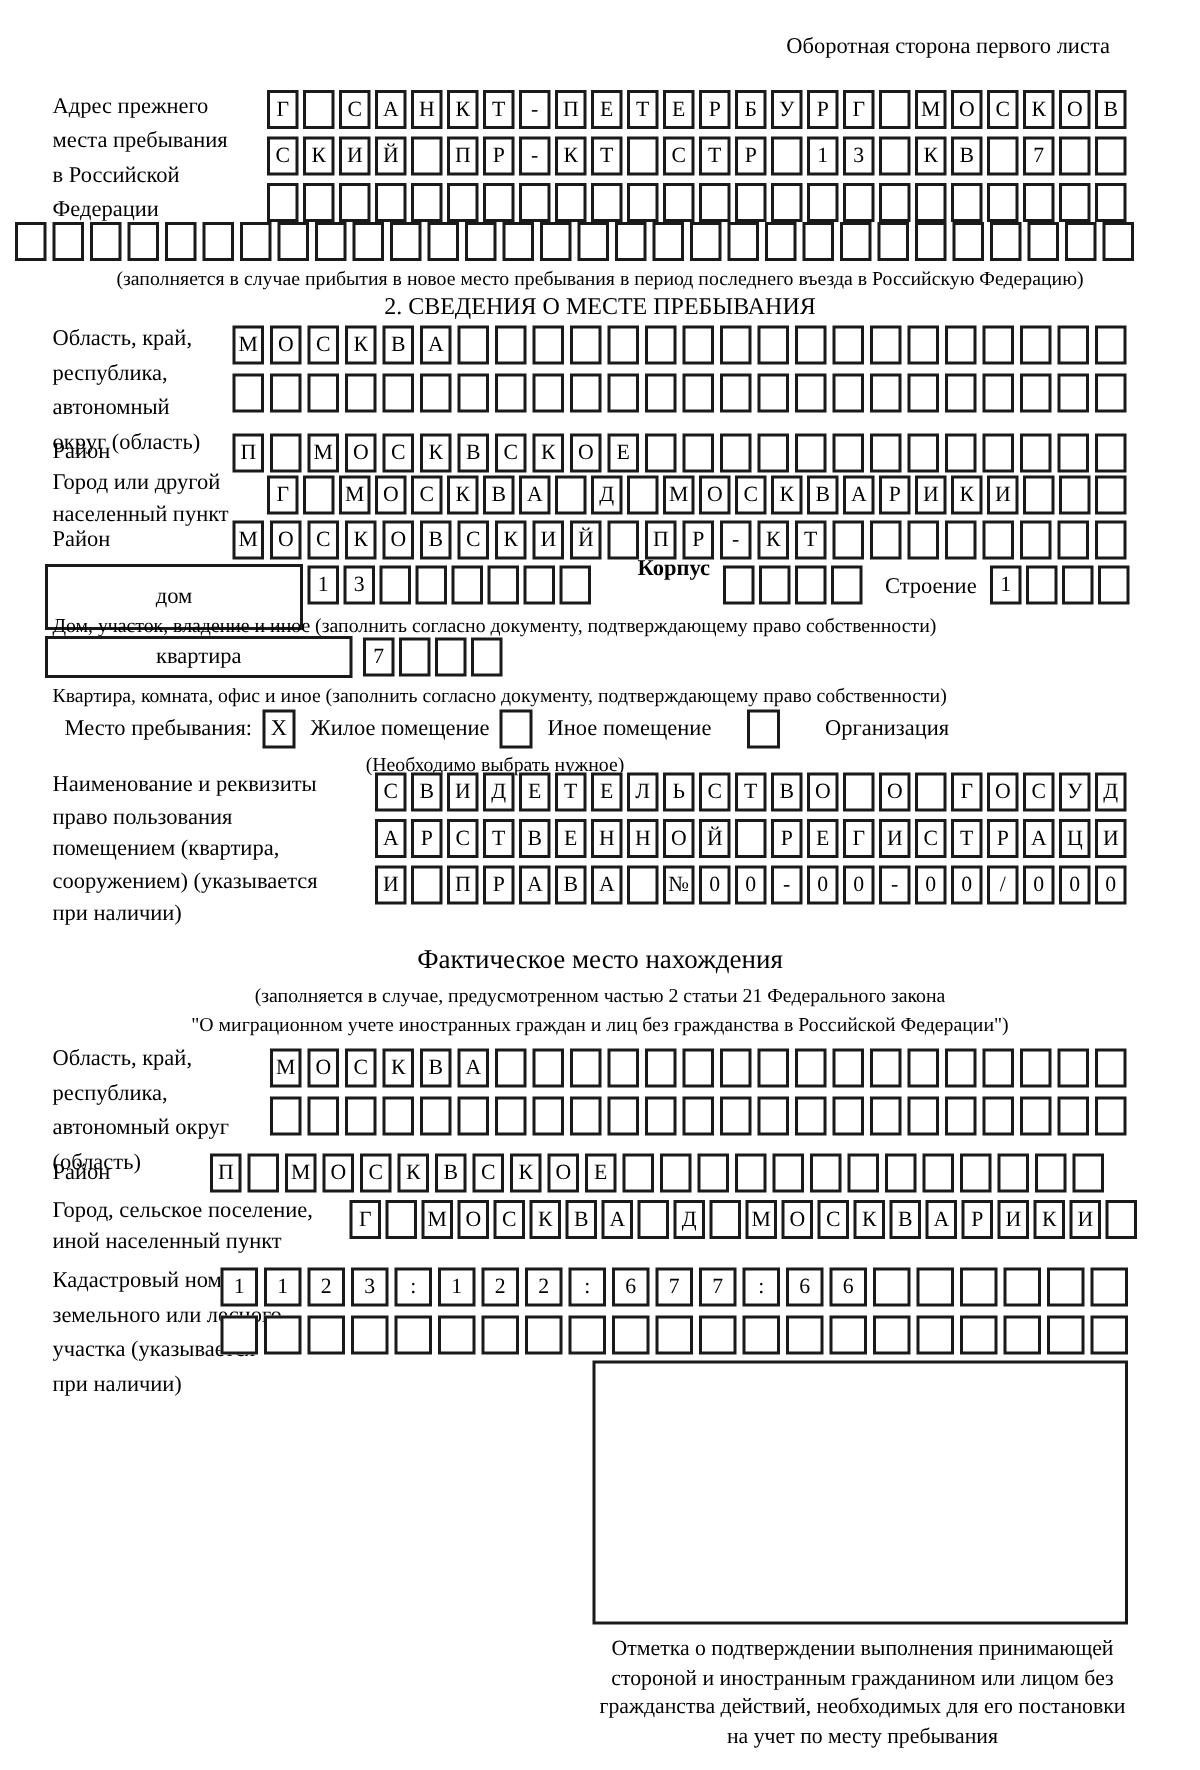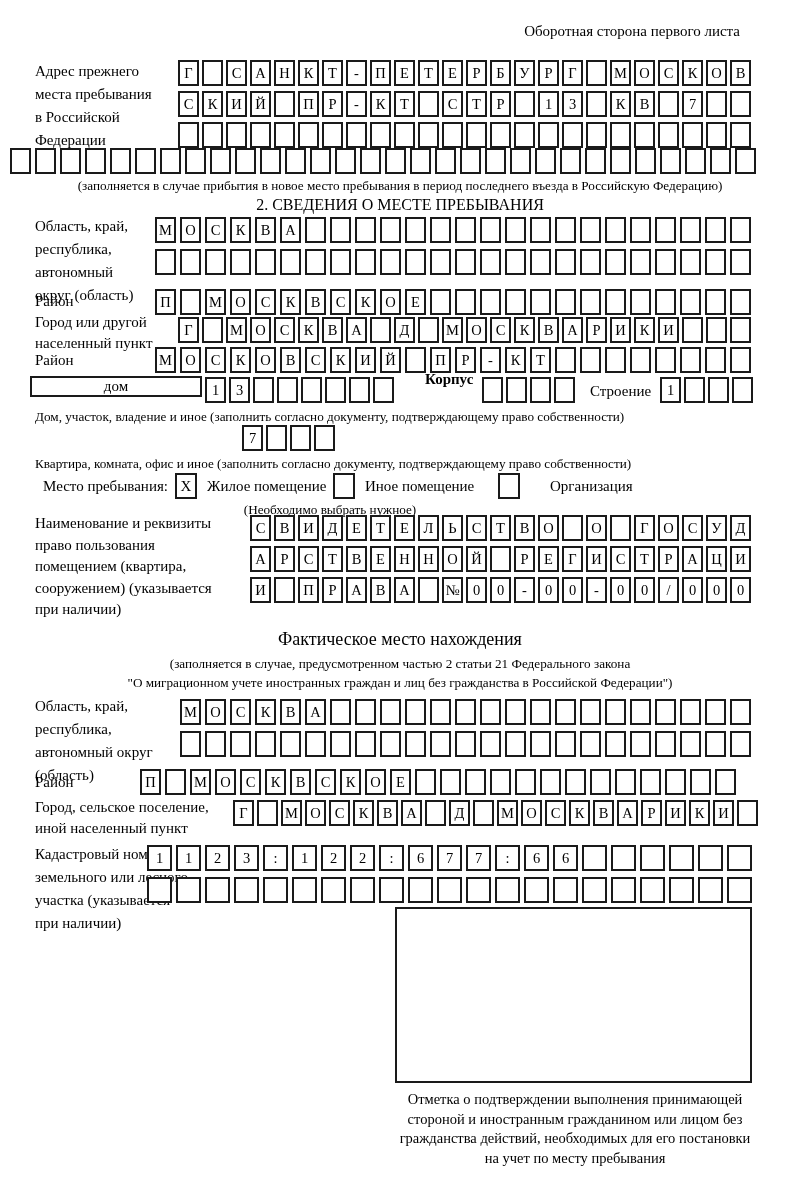--- a/index.html
+++ b/index.html
@@ -292,21 +292,21 @@
       <span class="cell"></span>
       <span class="cell"></span>
       <span class="cell"></span>
       <span class="cell"></span>
       <span class="cell"></span>
       <span class="cell"></span>
       <span class="cell"></span>
       <span class="cell"></span>
     </div>
 
-  <div class="namebox" style="top:376px;left:30px;width:172px;height:21px;">дом</div>
+  <div class="namebox" style="top:376px;left:30px;width:172px;height:44px;">дом</div>
   <div class="cells" style="top:377px;left:205px;">
       <span class="cell">1</span>
       <span class="cell">3</span>
       <span class="cell"></span>
       <span class="cell"></span>
       <span class="cell"></span>
       <span class="cell"></span>
       <span class="cell"></span>
       <span class="cell"></span>
     </div>
@@ -319,20 +319,21 @@
     </div>
   <div class="abs label" style="top:380px;left:590px;">Строение</div>
   <div class="cells" style="top:377px;left:660px;">
       <span class="cell">1</span>
       <span class="cell"></span>
       <span class="cell"></span>
       <span class="cell"></span>
     </div>
   <div class="abs small" style="top:408px;left:35px;">Дом, участок, владение и иное (заполнить согласно документу, подтверждающему право собственности)</div>
 
+  <div class="namebox" style="top:424px;left:30px;width:205px;height:28px;">квартира</div>
   <div class="cells" style="top:425px;left:242px;">
       <span class="cell">7</span>
       <span class="cell"></span>
       <span class="cell"></span>
       <span class="cell"></span>
     </div>
   <div class="abs small" style="top:455px;left:35px;">Квартира, комната, офис и иное (заполнить согласно документу, подтверждающему право собственности)</div>
 
   <div class="abs label" style="top:475px;left:43px;">Место пребывания:</div>
   <div class="cellbox" style="top:473px;left:175px;">X</div>

